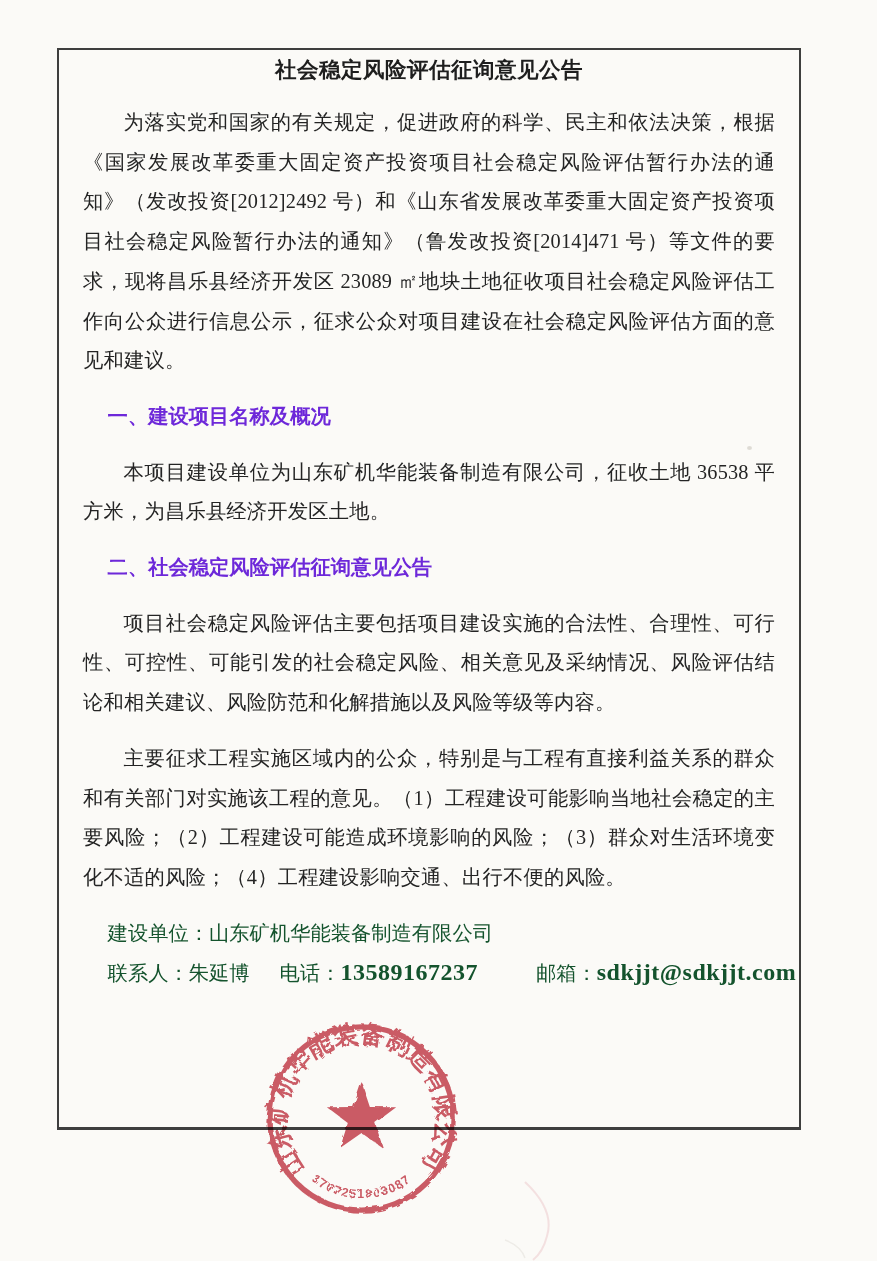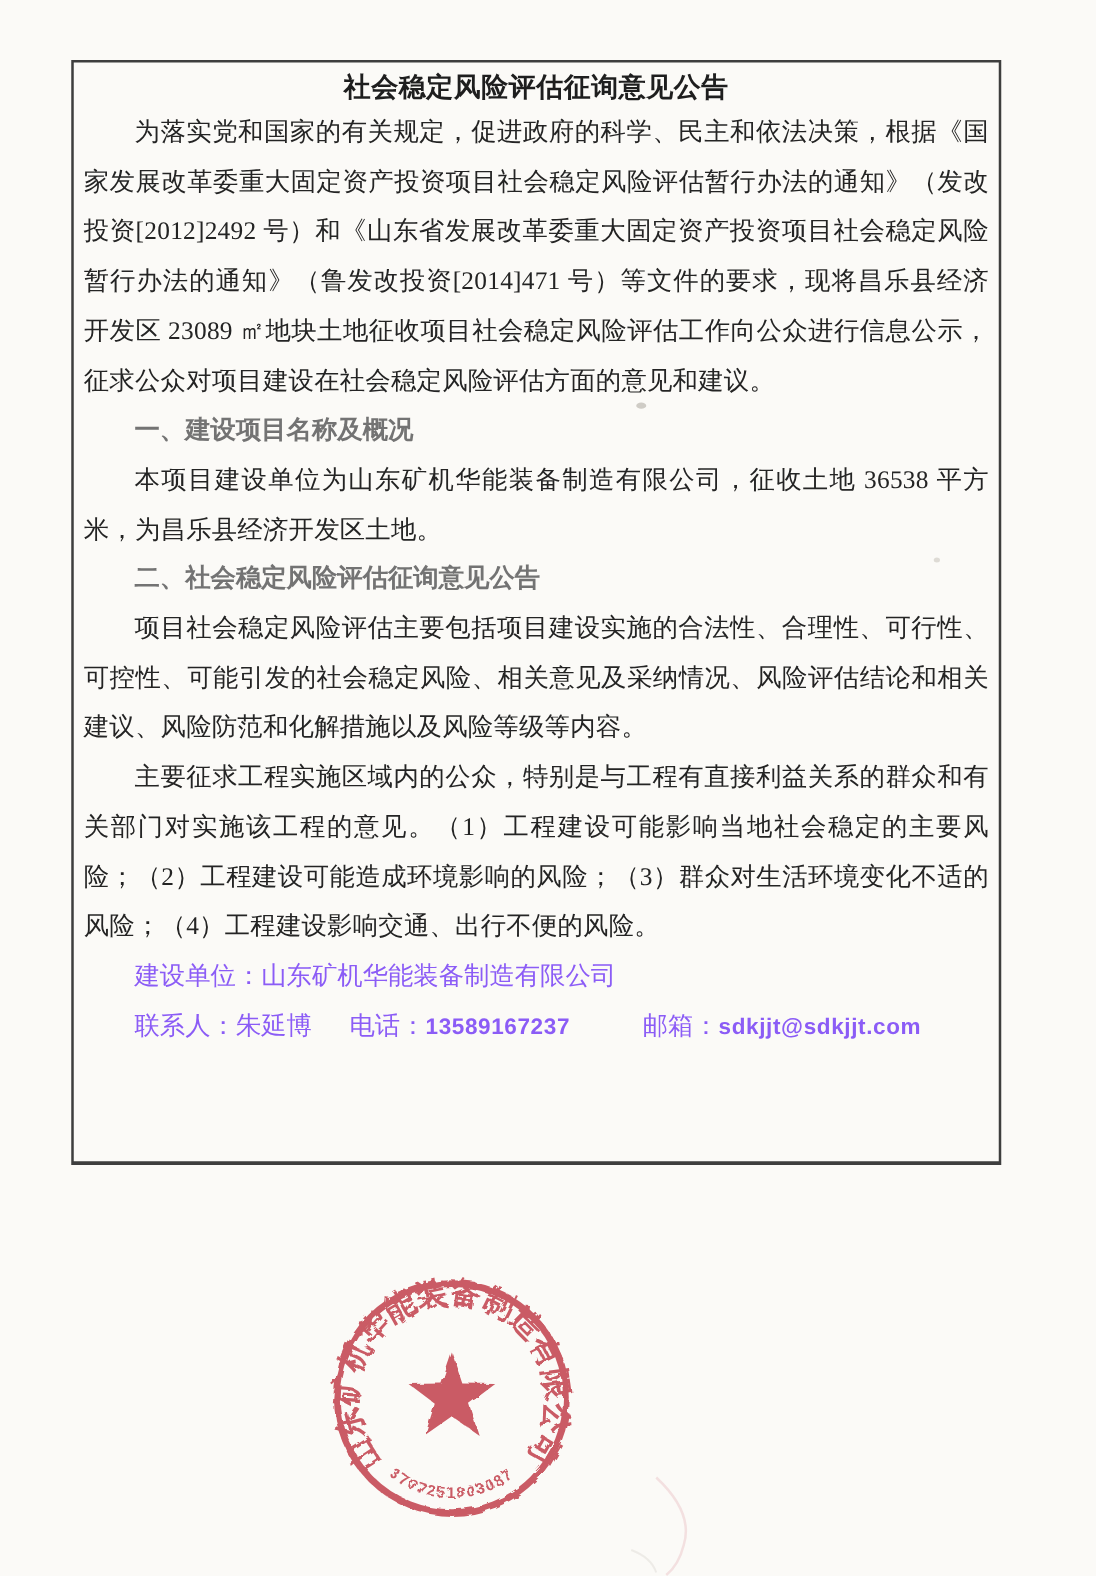--- a/index.html
+++ b/index.html
@@ -8,66 +8,66 @@
     background:#fbfaf7;
     position:relative;
     overflow:hidden;
     font-family:"Liberation Serif","DejaVu Serif",serif;
     color:#222;
   }
   .page{position:absolute;inset:0;}
   .doc-box{
     position:absolute;
     left:57px;top:48px;
-    width:744px;height:884px;
+    width:744px;height:1082px;
     border:2px solid #3e3e3e;
     border-bottom-width:3px;
     box-sizing:border-box;
     background:transparent;
     padding:3px 8px 0 8px;
   }
   .title{
     margin:0;
     font-size:21.5px;
     font-weight:700;
     text-align:center;
     line-height:34px;
     letter-spacing:.5px;
     color:#1e1e1e;
   }
   .para{
-    margin:0;
+    margin:16px;
     font-size:20.3px;
     line-height:39.7px;
     text-align:justify;
     text-indent:2em;
     letter-spacing:.2px;
     color:#242424;
   }
   .head{
     margin:0;
     font-size:20.3px;
     font-weight:700;
     line-height:39.7px;
     margin-left:2em;
-    color:#737373;
+    color:#6d28d9;
   }
   .contact-line{
     font-size:20.3px;
     line-height:39.7px;
     margin-left:2em;
     white-space:nowrap;
-    color:#8b5cf6;
+    color:#14532d;
   }
   .gap1{display:inline-block;width:30px;}
   .gap2{display:inline-block;width:58px;}
   .latin{
-    font-family:Liberation Sans, sans-serif;
+    font-family:Liberation Serif, serif;
     font-weight:700;
-    font-size:18px;
+    font-size:24px;
     letter-spacing:.5px;
   }
   .seal{
     position:absolute;
     left:263px;top:1020px;
     width:197px;height:197px;
     mix-blend-mode:multiply;
     opacity:.85;
   }
   .artifact{position:absolute;pointer-events:none;}

